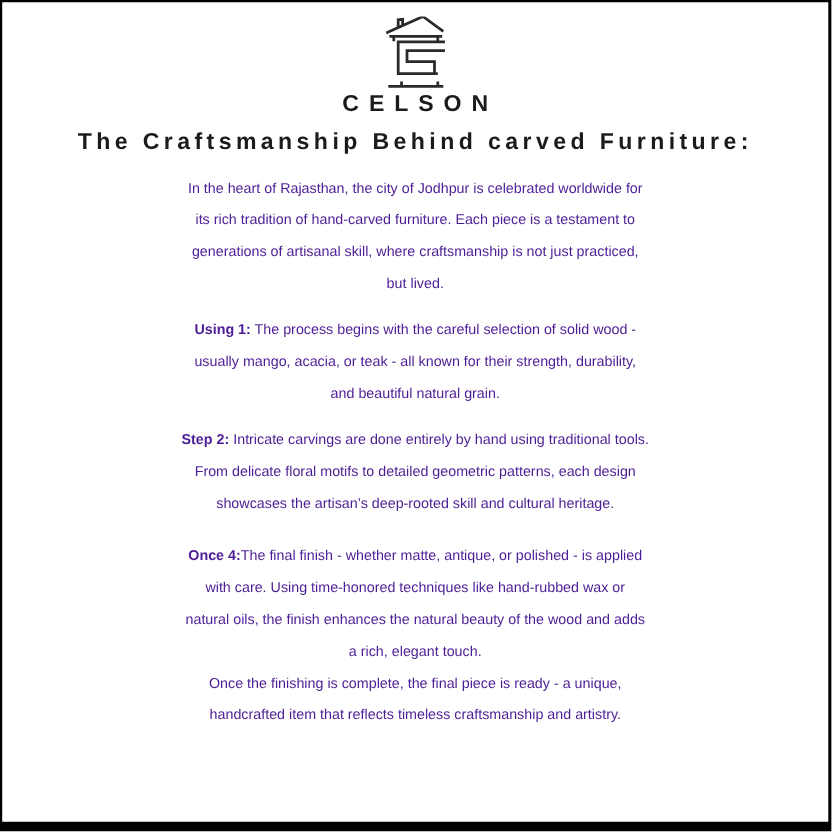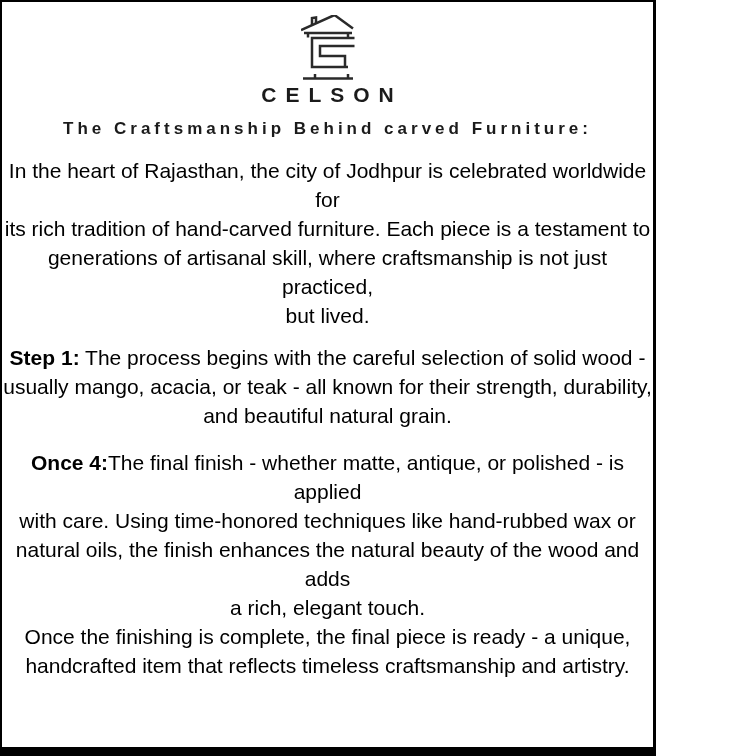--- a/index.html
+++ b/index.html
@@ -1,18 +1,18 @@
 <!DOCTYPE html>
 <html><head>
 <meta charset="utf-8">
 <style>
   html, body { margin: 0; padding: 0; background: #ffffff; }
   .page {
     position: relative;
-    width: 656px;
+    width: 756px;
     height: 756px;
     box-sizing: border-box;
     background: #ffffff;
     border: 2px solid #000000;
     border-right-width: 3px;
     border-bottom-width: 9px;
     font-family: "Liberation Sans", sans-serif;
     color: #1c1c1c;
     text-align: center;
     overflow: hidden;
@@ -23,34 +23,34 @@
     margin-top: 3px;
     font-size: 21px;
     font-weight: bold;
     letter-spacing: 9px;
     padding-left: 9px; 
     line-height: 24px;
     color: #1b1b1b;
   }
   .heading {
     margin: 9px 0 0 0;
-    font-size: 17px;
+    font-size: 21px;
     font-weight: bold;
     letter-spacing: 4px;
     line-height: 25px;
     color: #1b1b1b;
   }
   main { margin-top: 15px; }
   .para {
     margin: 12px auto;
     max-width: 742px;
-    font-size: 21px;
+    font-size: 13px;
     line-height: 29px;
     white-space: pre-line;
-    color: #000000;
+    color: #4c1d95;
   }
   .para b { font-weight: bold; }
   .mt13 { margin-top: 13px; }
   .mt5  { margin-top: 5px; }
   .mt18 { margin-top: 18px; }
 </style>
 </head>
 <body>
 
 <div class="page">
@@ -80,23 +80,26 @@
     </div>
     <div class="brand">CELSON</div>
     <h1 class="heading">The Craftsmanship Behind carved Furniture:</h1>
   </header>
 
   <main>
     <p class="para"><span>In the heart of Rajasthan, the city of Jodhpur is celebrated worldwide for
 its rich tradition of hand-carved furniture. Each piece is a testament to
 generations of artisanal skill, where craftsmanship is not just practiced,
 but lived.</span></p>
-    <p class="para mt13"><b>Step 1:</b><span> The process begins with the careful selection of solid wood -
+    <p class="para mt13"><b>Using 1:</b><span> The process begins with the careful selection of solid wood -
 usually mango, acacia, or teak - all known for their strength, durability,
 and beautiful natural grain.</span></p>
+    <p class="para mt13"><b>Step 2:</b><span> Intricate carvings are done entirely by hand using traditional tools.
+From delicate floral motifs to detailed geometric patterns, each design
+showcases the artisan’s deep-rooted skill and cultural heritage.</span></p>
     <p class="para mt18"><b>Once 4:</b><span>The final finish - whether matte, antique, or polished - is applied
 with care. Using time-honored techniques like hand-rubbed wax or
 natural oils, the finish enhances the natural beauty of the wood and adds
 a rich, elegant touch.
 Once the finishing is complete, the final piece is ready - a unique,
 handcrafted item that reflects timeless craftsmanship and artistry.</span></p>
   </main>
 
 </div>
 

